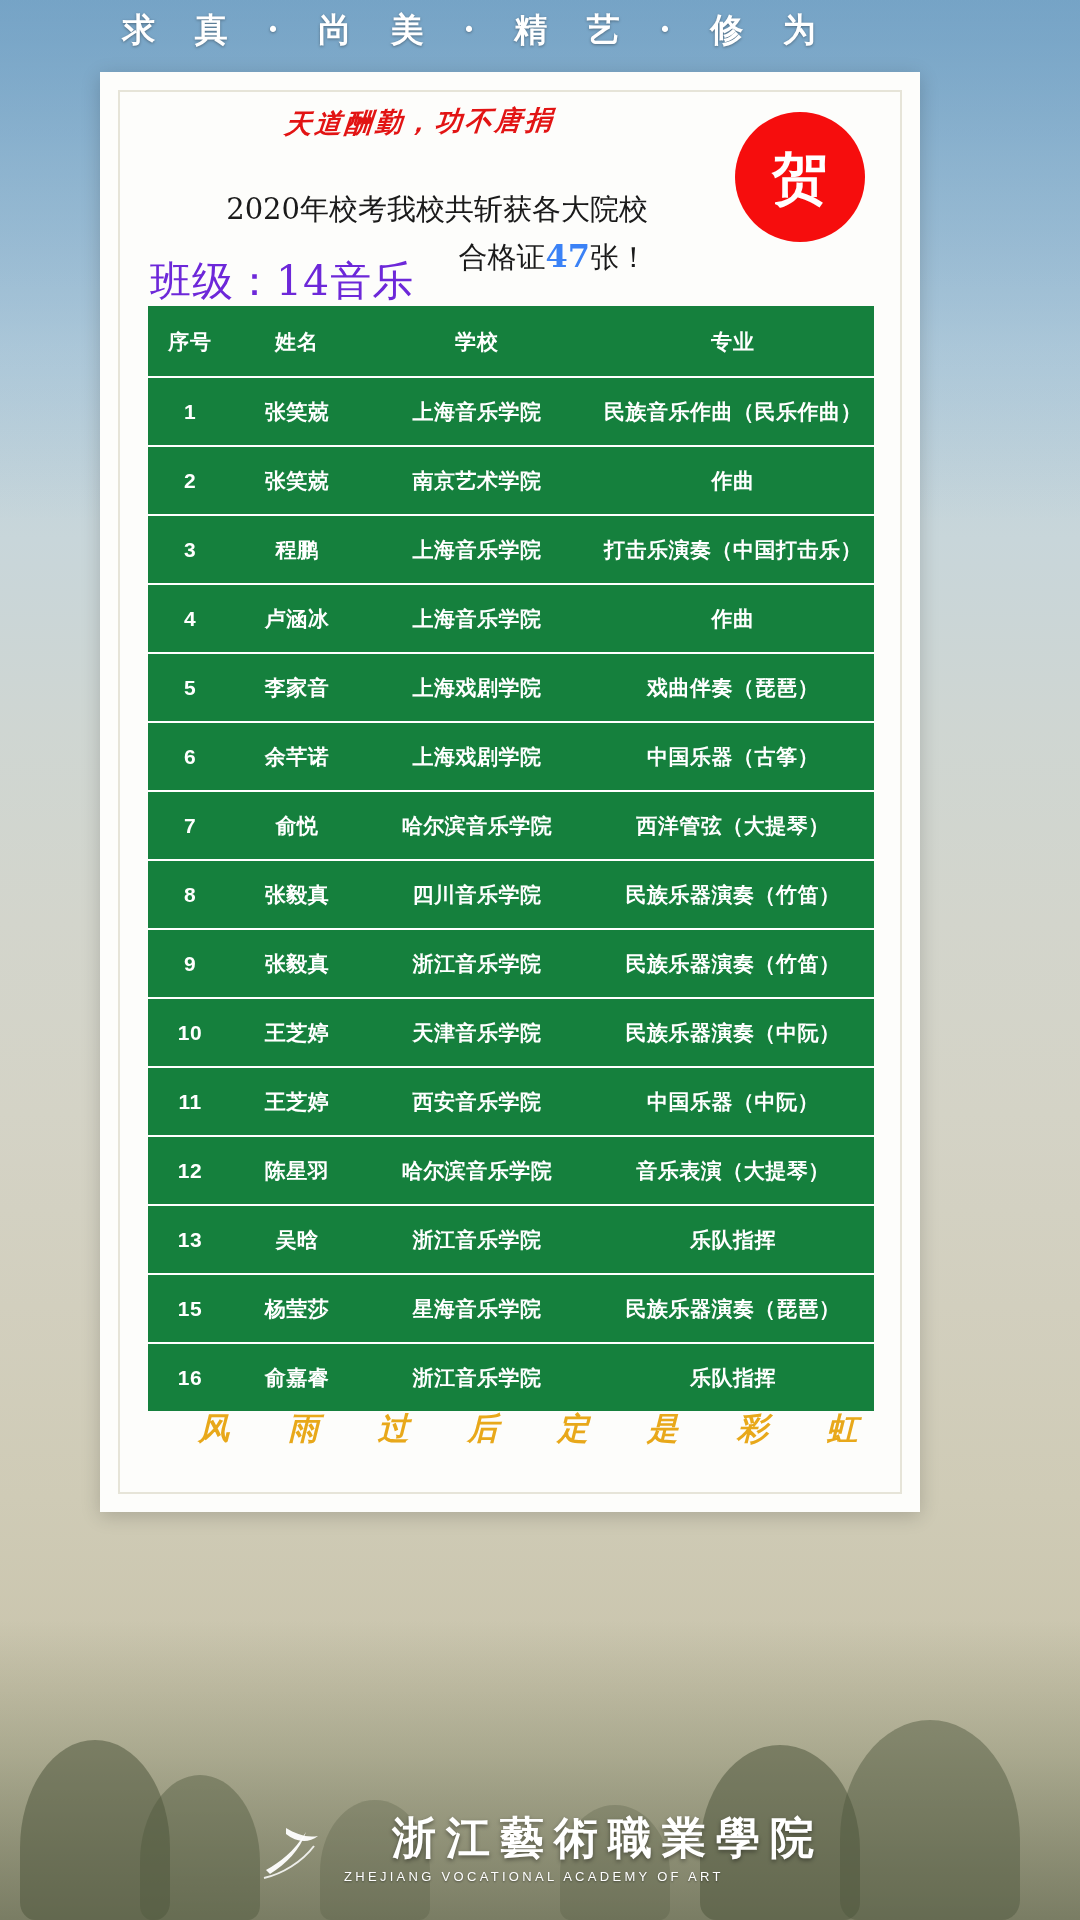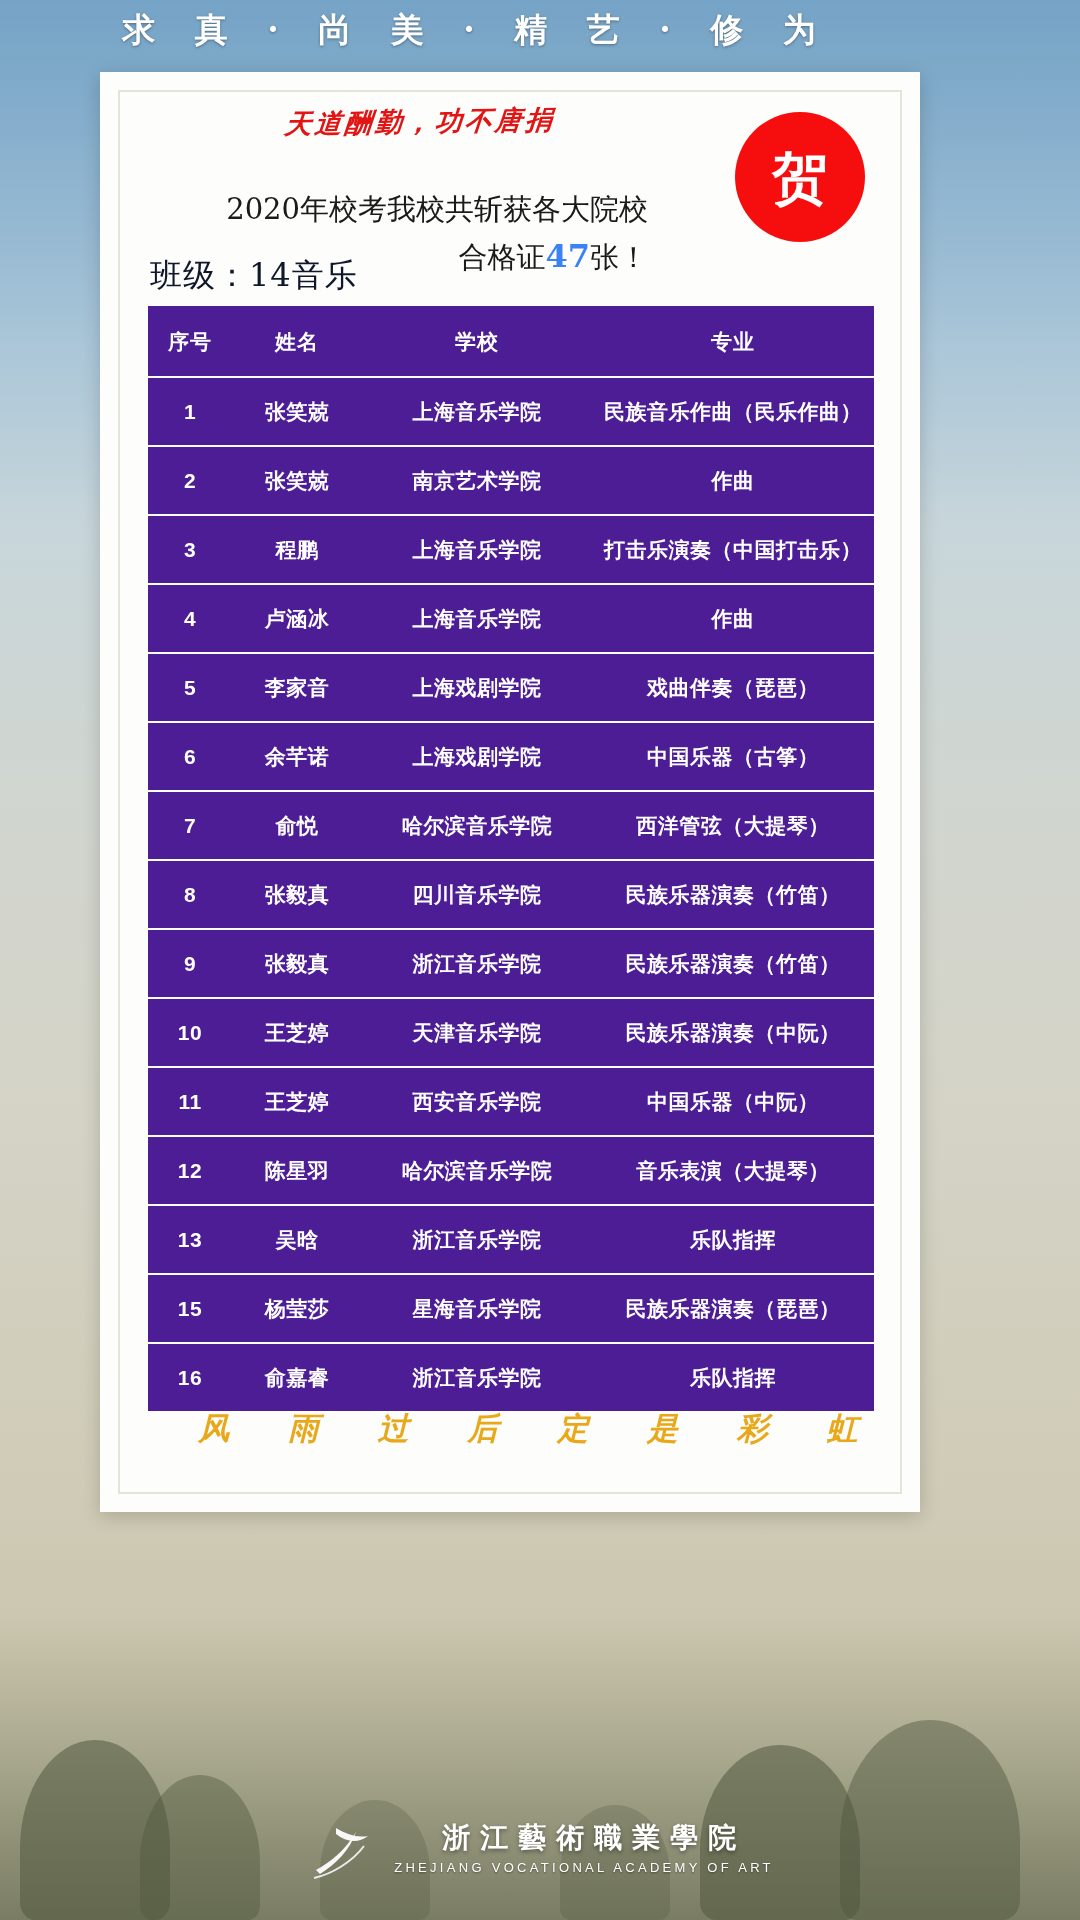--- a/index.html
+++ b/index.html
@@ -97,35 +97,35 @@
   .headline .num {
     color: #3b82f6;
     font-weight: 800;
     font-size: 32px;
   }
 
   .class-label {
     position: absolute;
     left: 50px; top: 182px;
     font-family: "DejaVu Serif", serif;
-    font-size: 32px;
-    color: #0f172a;
+    font-size: 41px;
+    color: #6d28d9;
     letter-spacing: 1px;
   }
 
   
   .table-wrap {
     position: absolute;
     left: 48px; top: 234px;
     width: 726px;
   }
   table {
     width: 726px;
     border-collapse: collapse;
-    background: #4c1d95;
+    background: #15803d;
     table-layout: fixed;
   }
   thead th {
     color: #ffffff;
     font-size: 21px;
     font-weight: 600;
     padding: 22px 0 20px 0;
     border-bottom: 2px solid #ffffff;
     font-family: "Liberation Sans", sans-serif;
     letter-spacing: 1px;
@@ -187,21 +187,21 @@
     display: flex; align-items: center; justify-content: center;
     z-index: 10;
   }
   .logo-mark {
     width: 74px; height: 74px;
     margin-right: 14px;
   }
   .logo-text-group { text-align: left; }
   .logo-cn {
     font-family: "DejaVu Serif", serif;
-    font-size: 28px;
+    font-size: 44px;
     font-weight: 700;
     color: #ffffff;
     letter-spacing: 10px;
     line-height: 1.1;
     text-shadow: 0 2px 4px rgba(0,0,0,0.4);
     margin-left: 48px;
   }
   .logo-en {
     font-family: Liberation Sans, sans-serif;
     font-size: 13px;

